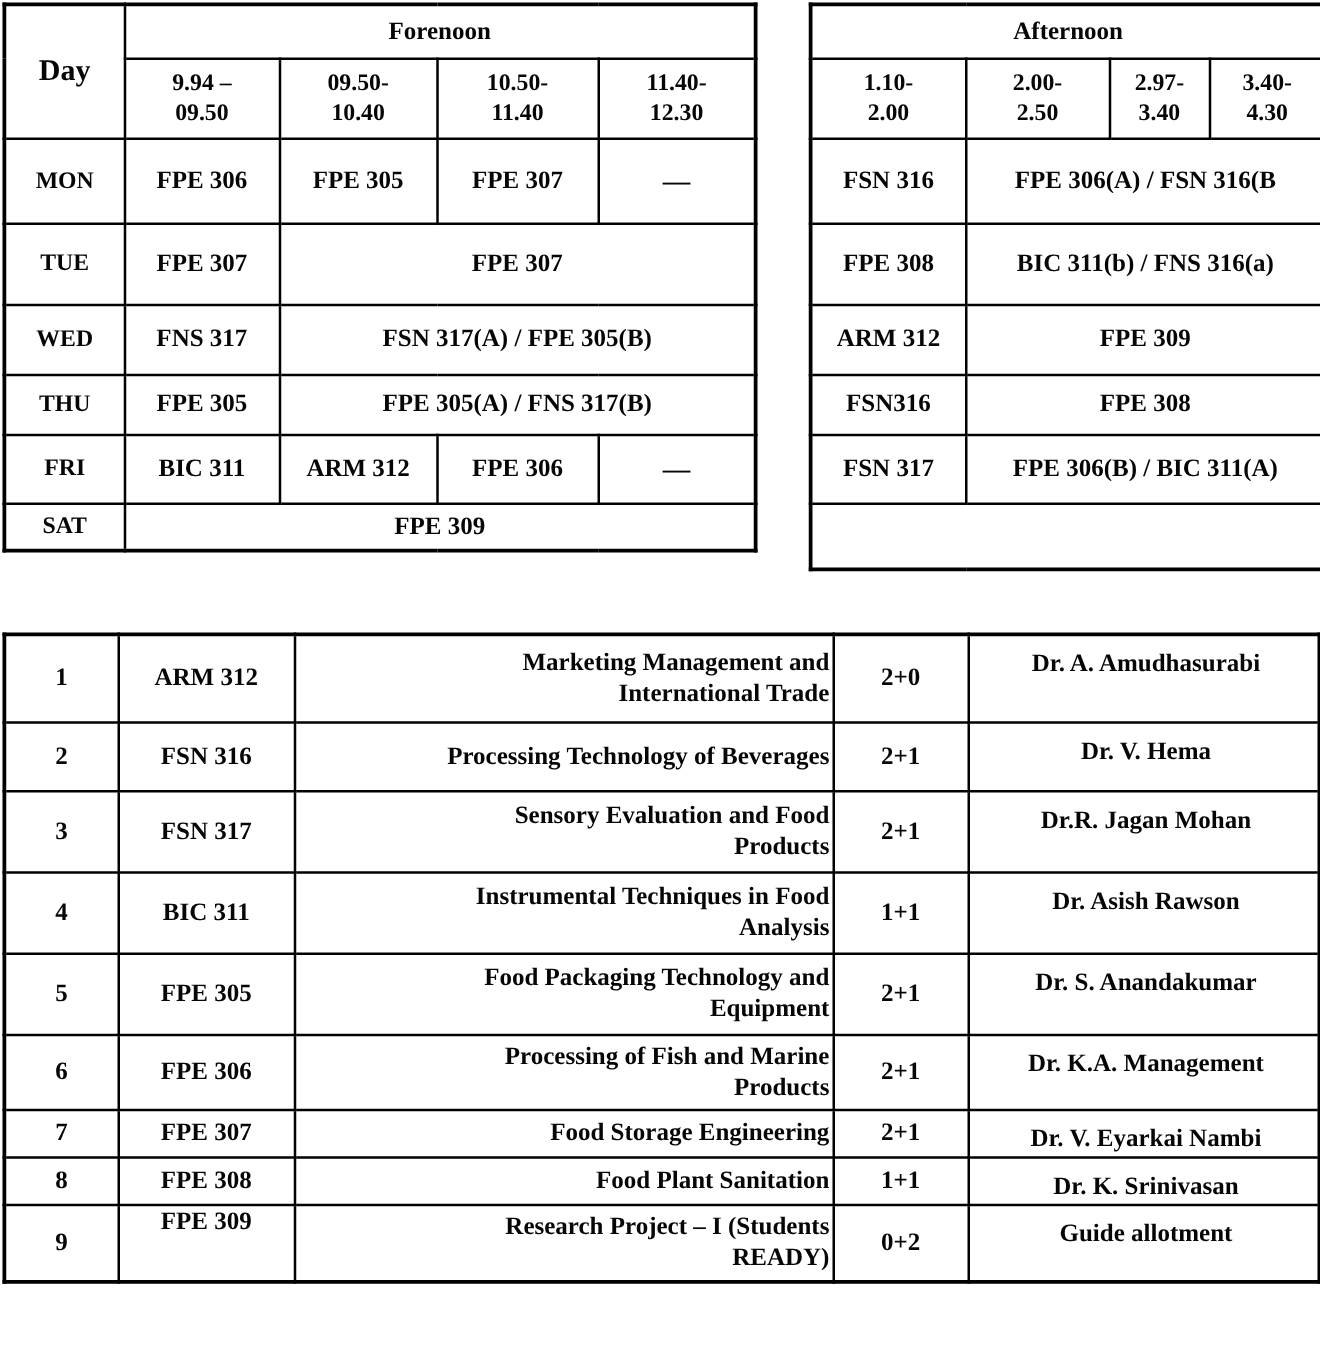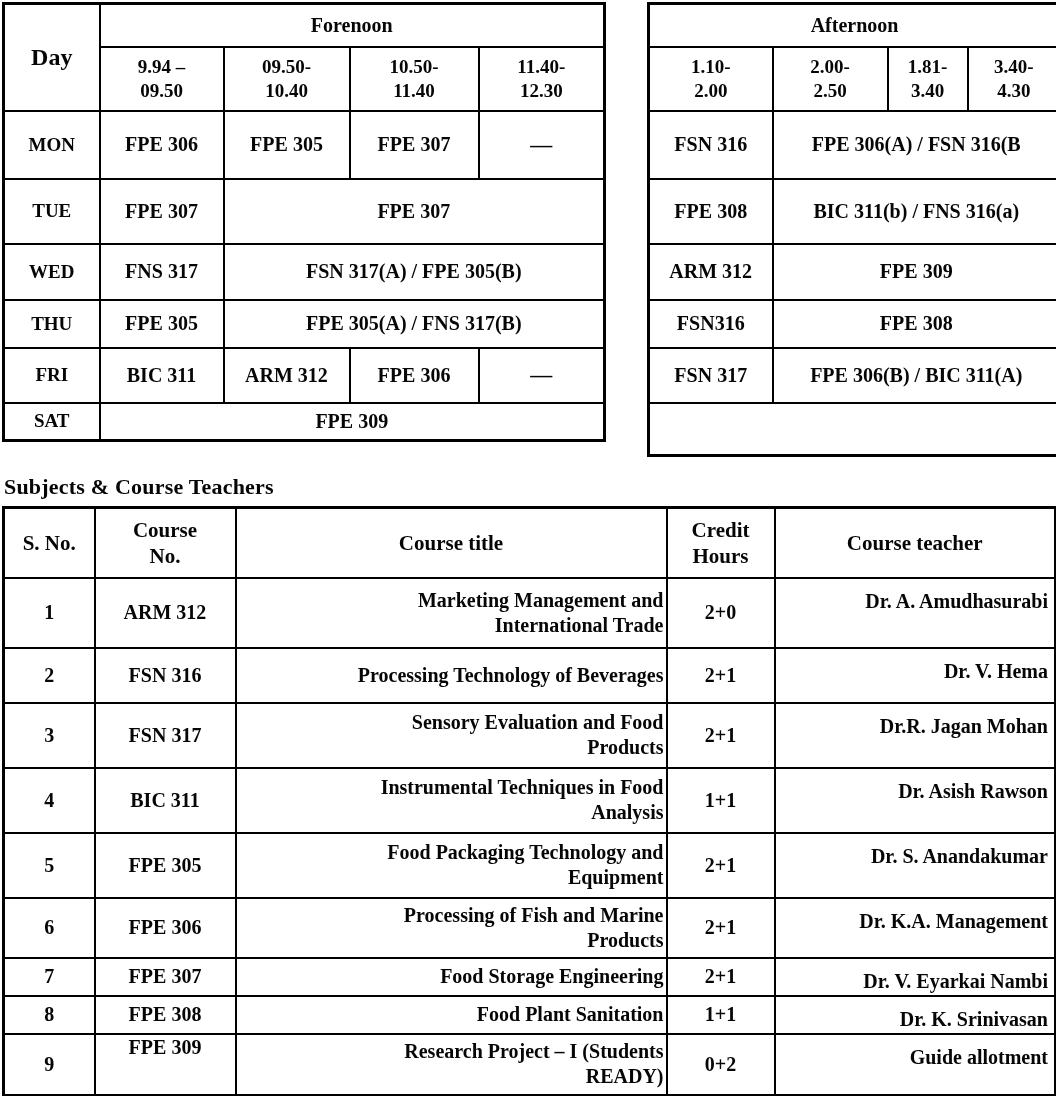--- a/index.html
+++ b/index.html
@@ -15,21 +15,21 @@
   .tt .dayhdr{font-size:24px;}
   .tt .daycell{font-size:19px;}
   .left-tt{left:2px;top:2px;width:601px;}
   .right-tt{left:647px;top:2px;width:412px;}
   
   .sec-title{position:absolute;left:4px;top:474px;font-size:22px;font-weight:bold;letter-spacing:0.2px;}
   
   .courses{left:2px;top:506px;width:1052px;font-size:20px;}
   .courses .hd{white-space:pre-line;line-height:1.25;font-size:21px;}
   .courses .ctitle{text-align:right;padding-left:26px;white-space:pre-line;line-height:1.25;}
-  .courses .cteacher{text-align:right;vertical-align:top;padding:11px 6px 2px 10px;}
+  .courses .cteacher{text-align:center;vertical-align:top;padding:11px 6px 2px 10px;}
   .dash{font-size:22px;}
 </style>
 </head>
 <body>
 
 <div class="page">
 
   <table class="tt left-tt">
     <colgroup>
         <col style="width:96px">
@@ -98,21 +98,21 @@
       </colgroup>
     <tbody>
         <tr style="height:43px">
       <td colspan="4">Afternoon</td>
     </tr>
     <tr style="height:64px">
       <td class="slot">1.10-
 2.00</td>
       <td class="slot">2.00-
 2.50</td>
-      <td class="slot">1.81-
+      <td class="slot">2.97-
 3.40</td>
       <td class="slot">3.40-
 4.30</td>
     </tr>
     <tr style="height:68px">
       <td>FSN 316</td>
       <td colspan="3">FPE 306(A) / FSN 316(B</td>
     </tr>
     <tr style="height:65px">
       <td>FPE 308</td>
@@ -129,40 +129,30 @@
     <tr style="height:55px">
       <td>FSN 317</td>
       <td colspan="3">FPE 306(B) / BIC 311(A)</td>
     </tr>
     <tr style="height:53px">
       <td colspan="4"></td>
     </tr>
   </tbody>
     </table>
 
-  <div class="sec-title">Subjects &amp; Course Teachers</div>
 
   <table class="courses">
     <colgroup>
         <col style="width:91px">
         <col style="width:141px">
         <col style="width:431px">
         <col style="width:108px">
         <col style="width:281px">
       </colgroup>
     <tbody>
-        <tr style="height:70px">
-      <td class="hd">S. No.</td>
-      <td class="hd">Course
-No.</td>
-      <td class="hd">Course title</td>
-      <td class="hd">Credit
-Hours</td>
-      <td class="hd">Course teacher</td>
-    </tr>
     <tr style="height:70px">
       <td>1</td>
       <td>ARM 312</td>
       <td class="ctitle">Marketing Management and
 International Trade</td>
       <td>2+0</td>
       <td class="cteacher">Dr. A. Amudhasurabi</td>
     </tr>
     <tr style="height:55px">
       <td>2</td>

